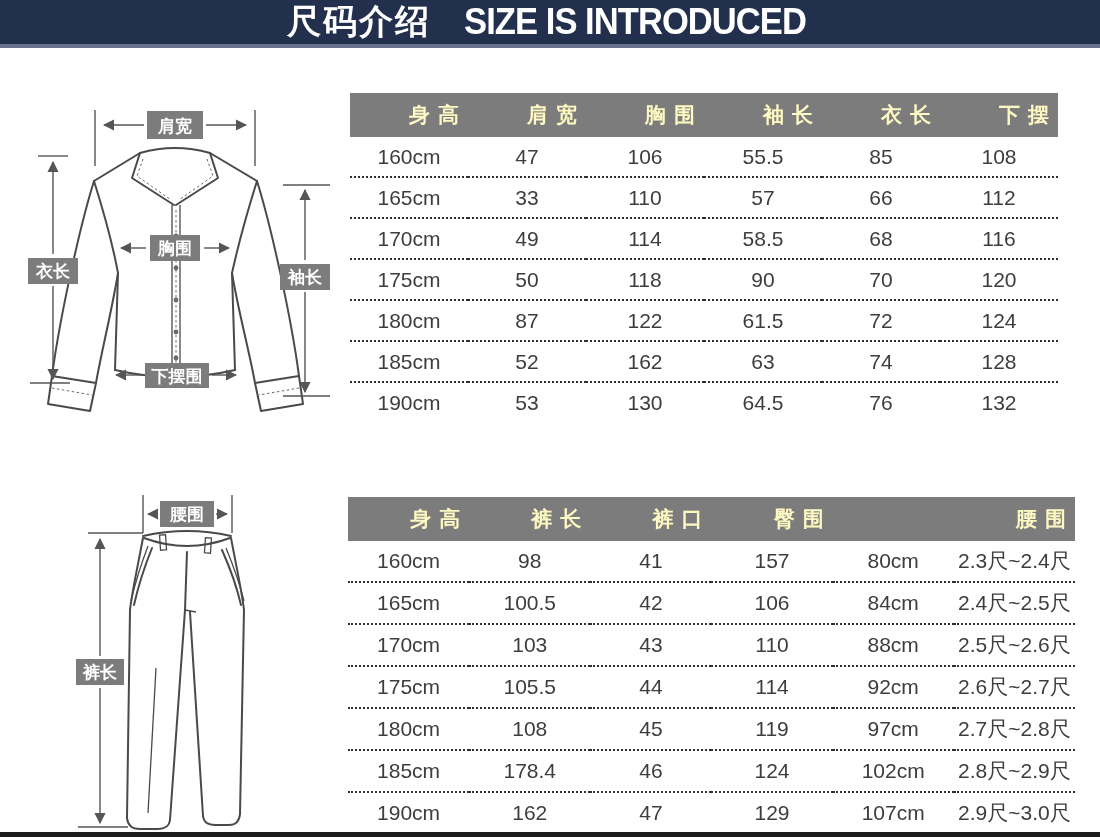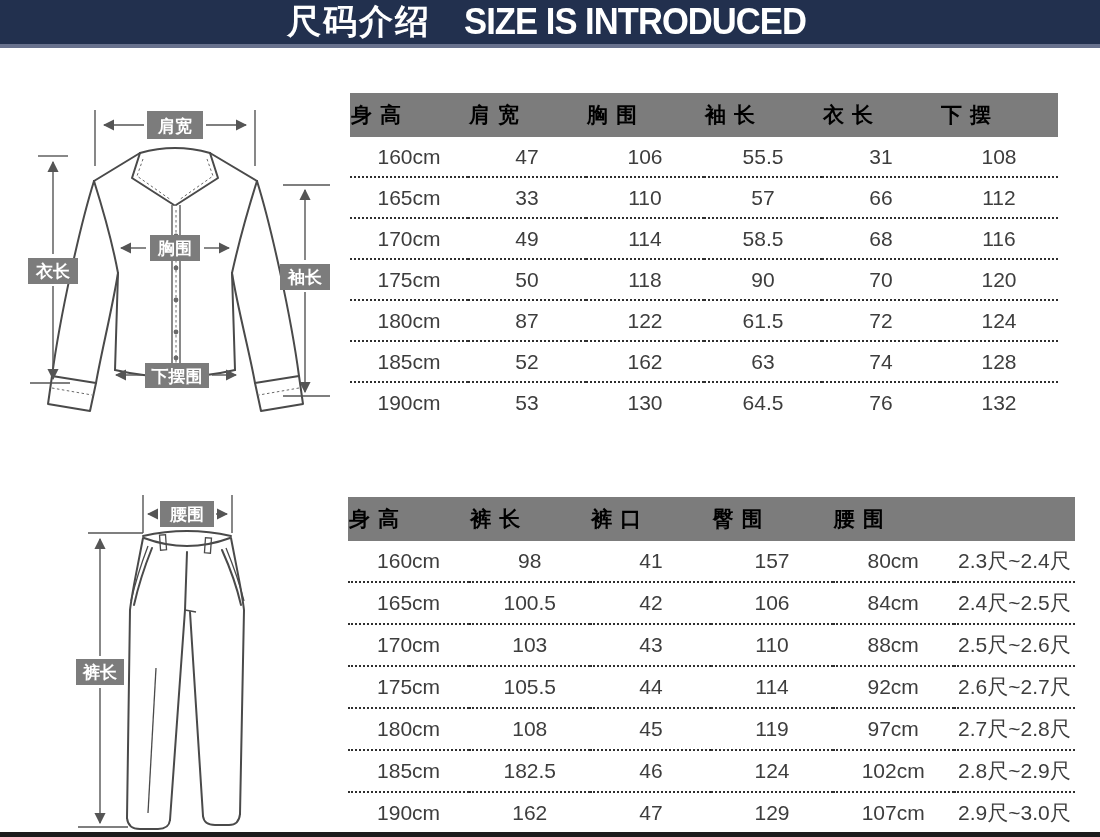--- a/index.html
+++ b/index.html
@@ -16,22 +16,22 @@
     position:absolute;left:0;top:0;width:1100px;height:44px;
     background:#22304e;border-bottom:4px solid #68718d;
     display:flex;align-items:center;justify-content:center;gap:26px;
   }
   .banner .zh{color:#ffffff;font-size:34px;font-weight:700;letter-spacing:2px;}
   .banner .en{color:#ffffff;font-size:36px;font-weight:700;letter-spacing:-1px;transform:scaleX(.96);}
 
   
   .size-table{border-collapse:collapse;table-layout:fixed;}
   .size-table th{
-    background:#7c7c7c;color:#000000;font-weight:700;
-    font-size:21px;height:42px;letter-spacing:8px;text-align:left;
+    background:#7c7c7c;color:#fef9c3;font-weight:700;
+    font-size:21px;height:42px;letter-spacing:8px;text-align:right;
   }
   .size-table td{
     color:#3d3d3d;font-size:21px;text-align:center;height:37px;
     letter-spacing:0;
   }
   .size-table tbody tr:not(:last-child) td{border-bottom:2px dotted #2f2f2f;}
   #shirt-table-wrap{position:absolute;left:350px;top:93px;width:708px;}
   #shirt-table-wrap table{width:708px;}
   #pants-table-wrap{position:absolute;left:348px;top:497px;width:727px;}
   #pants-table-wrap table{width:727px;}
@@ -158,21 +158,21 @@
             <th>衣长</th>
             <th>下摆</th>
           </tr>
         </thead>
         <tbody>
           <tr>
             <td>160cm</td>
             <td>47</td>
             <td>106</td>
             <td>55.5</td>
-            <td>31</td>
+            <td>85</td>
             <td>108</td>
           </tr>
           <tr>
             <td>165cm</td>
             <td>33</td>
             <td>110</td>
             <td>57</td>
             <td>66</td>
             <td>112</td>
           </tr>
@@ -321,21 +321,21 @@
           <tr>
             <td>180cm</td>
             <td>108</td>
             <td>45</td>
             <td>119</td>
             <td>97cm</td>
             <td>2.7尺~2.8尺</td>
           </tr>
           <tr>
             <td>185cm</td>
-            <td>182.5</td>
+            <td>178.4</td>
             <td>46</td>
             <td>124</td>
             <td>102cm</td>
             <td>2.8尺~2.9尺</td>
           </tr>
           <tr>
             <td>190cm</td>
             <td>162</td>
             <td>47</td>
             <td>129</td>

